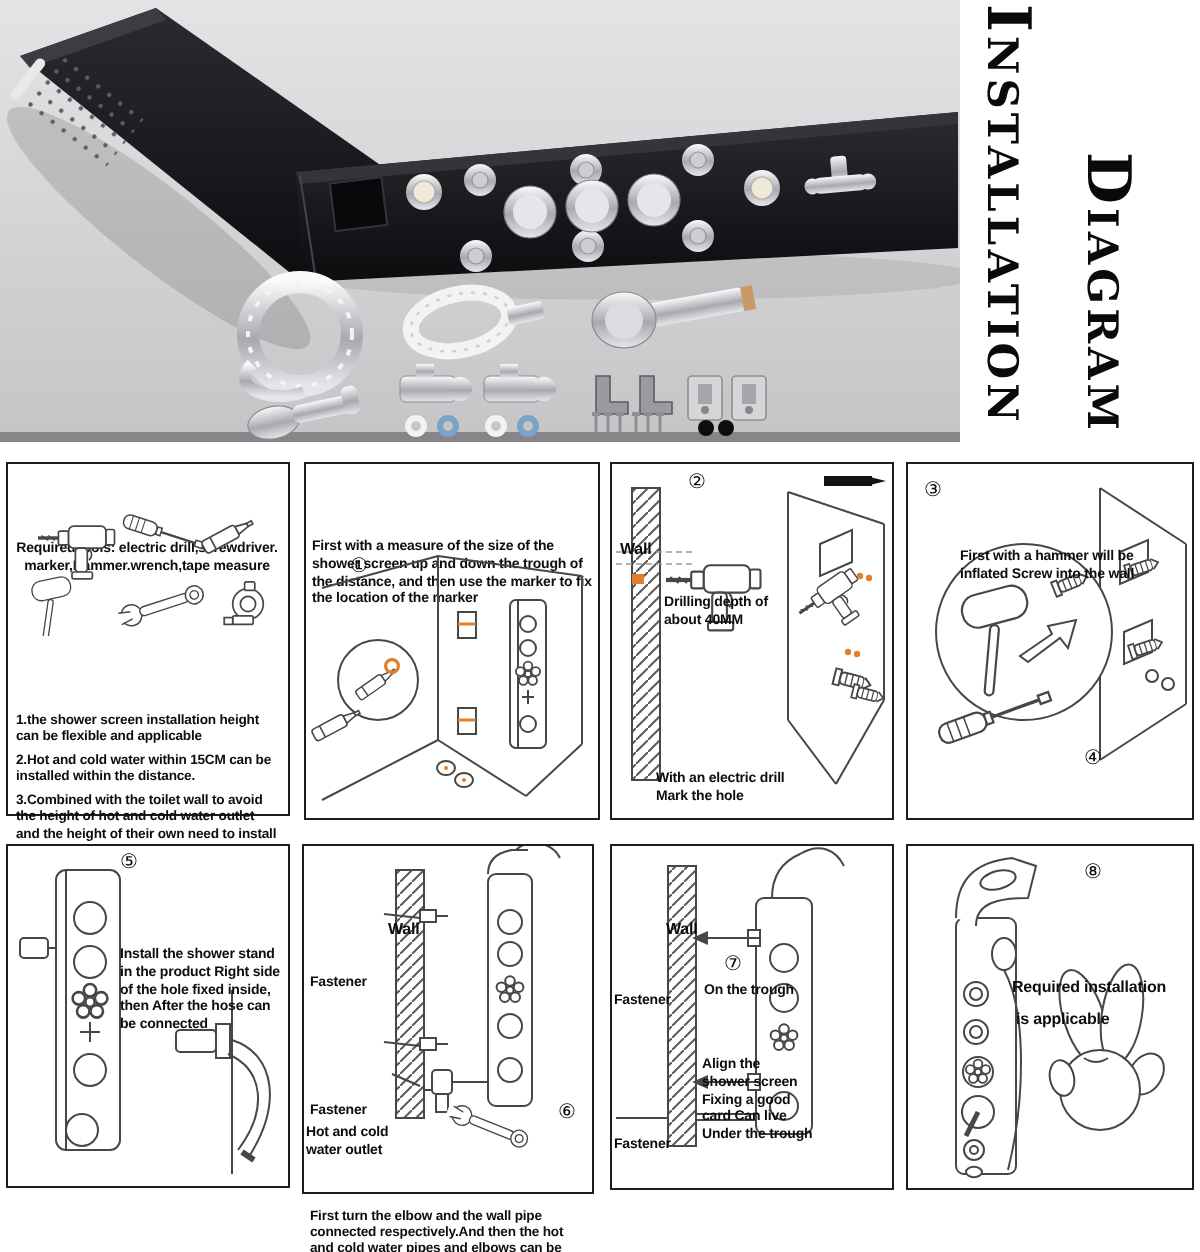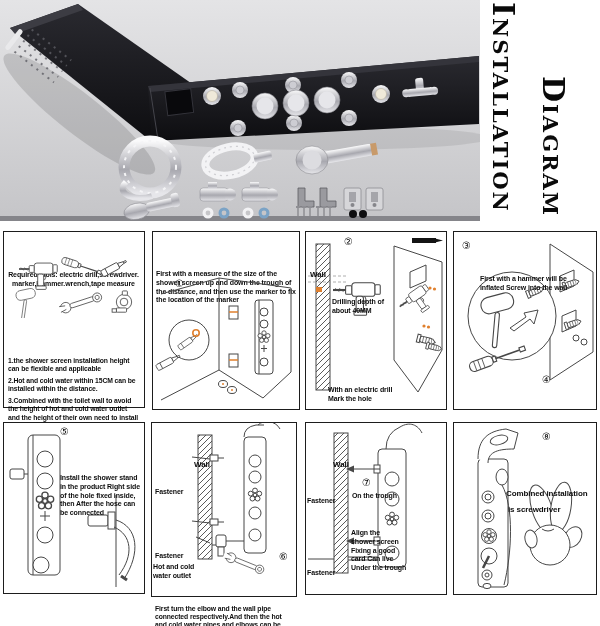--- a/index.html
+++ b/index.html
@@ -480,17 +480,17 @@
       <g class="sf">
         <ellipse cx="88" cy="86" rx="10" ry="25" transform="rotate(-18 88 86)"></ellipse>
         <ellipse cx="107" cy="84" rx="10" ry="25" transform="rotate(9 107 84)"></ellipse>
         <ellipse cx="119" cy="114" rx="8" ry="11" transform="rotate(32 119 114)"></ellipse>
         <circle cx="96" cy="122" r="20"></circle>
         <ellipse cx="77" cy="116" rx="6" ry="9" transform="rotate(-12 77 116)"></ellipse>
         <path d="M88,106 q6,4 12,0" fill="none"></path>
       </g>
     </svg>
     <span class="num" style="left:88px;top:8px;">⑧</span>
-    <div class="lbl" style="left:52px;top:30px;width:86px;font-size:8px;">Combined installation</div>
-    <div class="lbl" style="left:54px;top:46px;width:80px;font-size:8px;">is screwdriver</div>
+    <div class="lbl" style="left:52px;top:30px;width:86px;font-size:8px;">Required installation</div>
+    <div class="lbl" style="left:54px;top:46px;width:80px;font-size:8px;">is applicable</div>
   </div>
 
 </div>
 
 </body></html>

